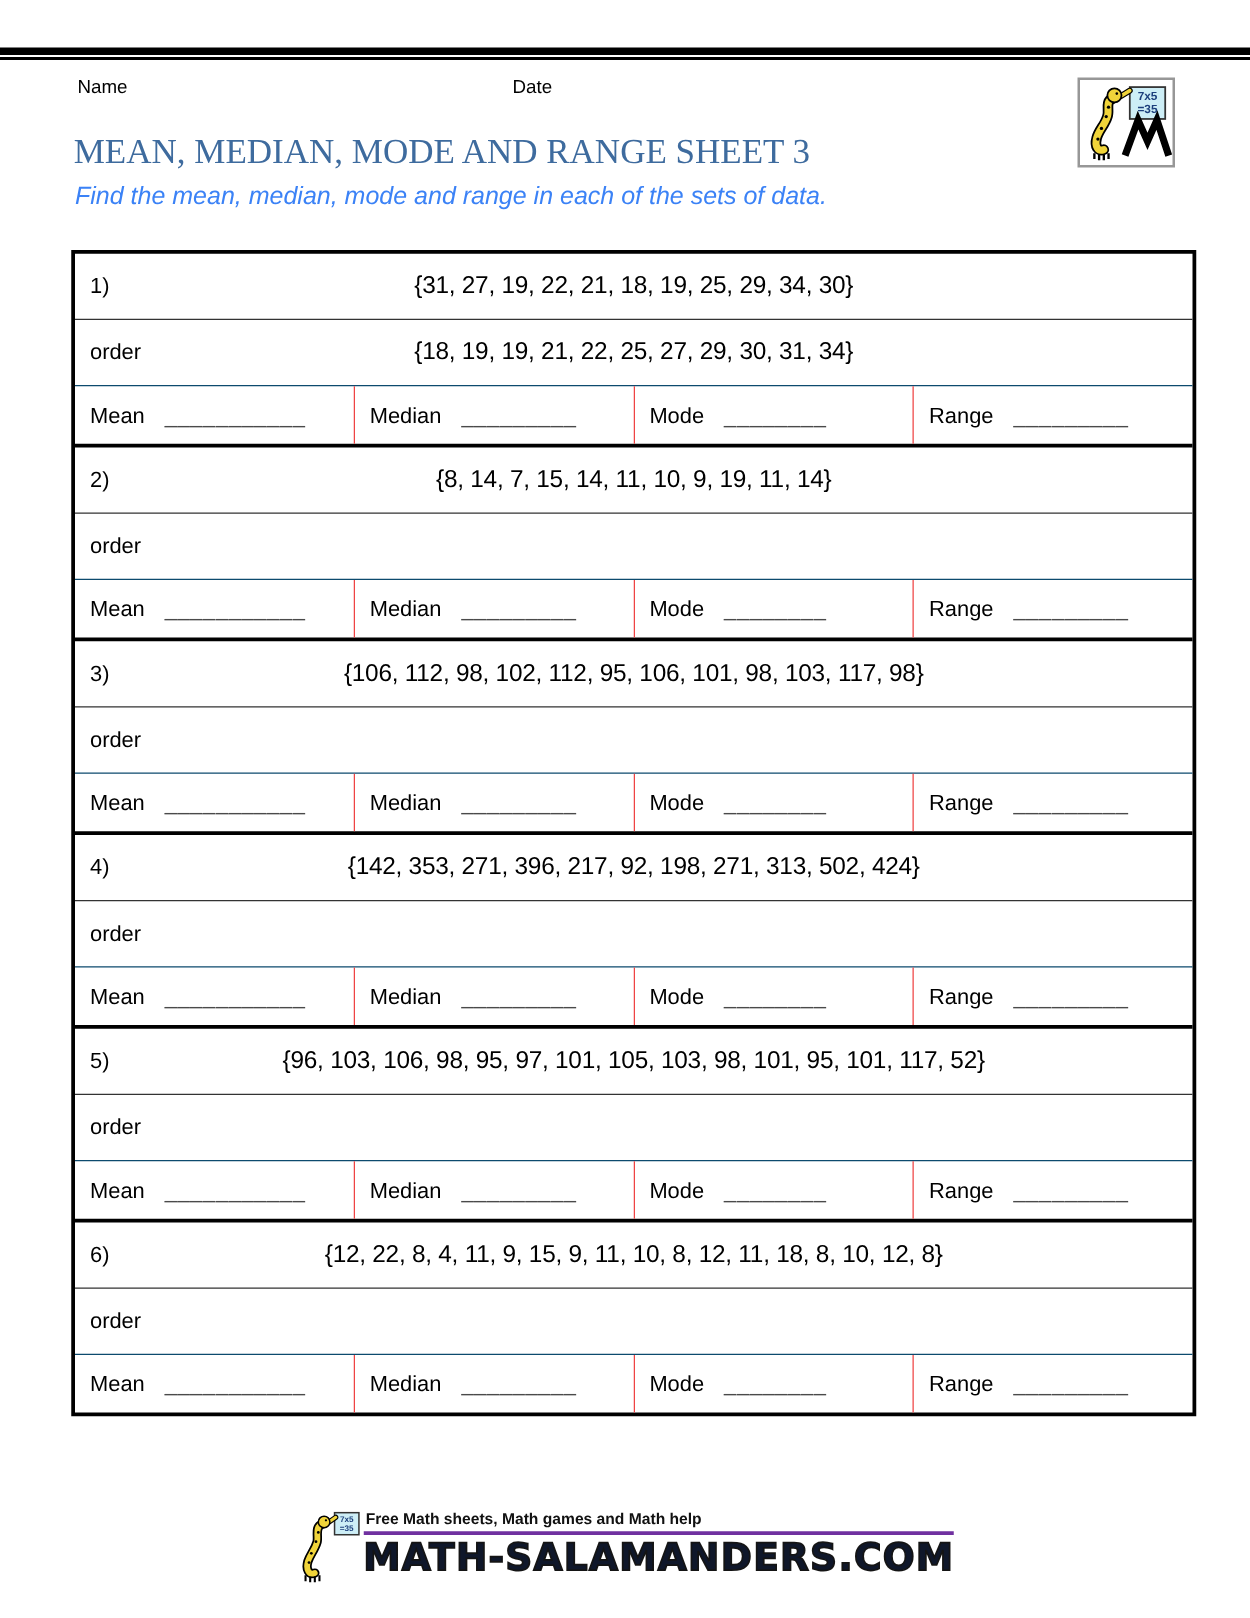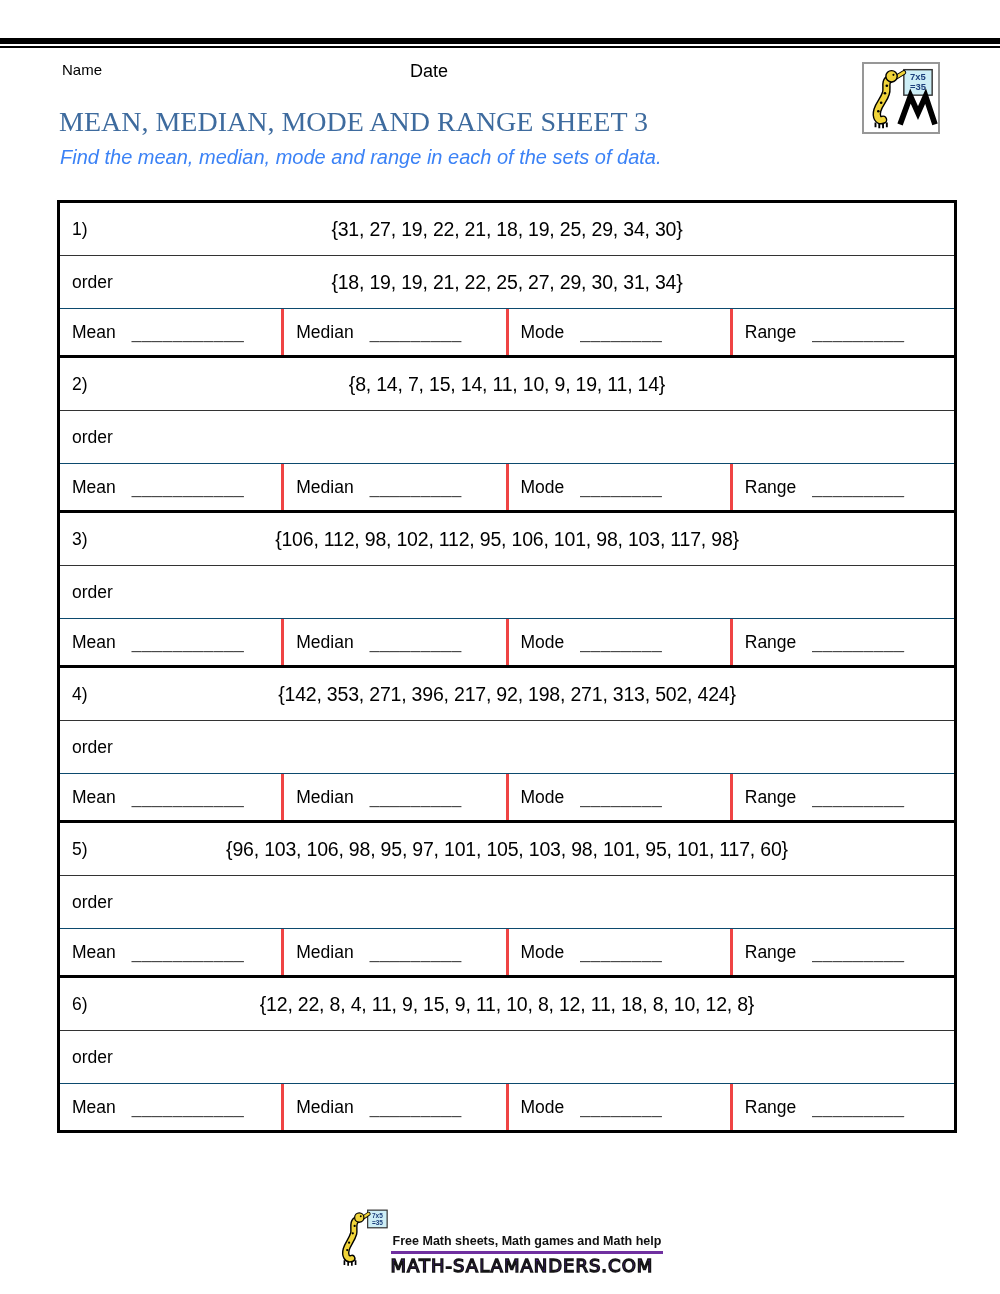--- a/index.html
+++ b/index.html
@@ -8,21 +8,21 @@
     font-family:"Liberation Sans", sans-serif; color:#000; overflow:hidden;padding-left:20px;
   }
 
   
   .top-bar {
     position:absolute; left:0; top:38px; width:1000px; height:10px;
     background:linear-gradient(to bottom, #000 0 6px, #fff 6px 8px, #000 8px 10px);
   }
 
   .name-label { position:absolute; left:62px; top:61px; font-size:15px; }
-  .date-label { position:absolute; left:410px; top:61px; font-size:18px; }
+  .date-label { position:absolute; left:410px; top:61px; font-size:15px; }
 
   .logo-box {
     position:absolute; left:862px; top:62px; width:78px; height:72px;
     border:2px solid #979797; background:#fff; box-sizing:border-box;
   }
   .logo-box svg { width:100%; height:100%; display:block; }
 
   .title {
     position:absolute; left:59px; top:106px; margin:0;
     font-family:"Liberation Serif", serif; font-weight:normal;
@@ -47,39 +47,39 @@
     position:absolute; left:12px; top:50%; transform:translateY(-50%);
     font-size:17.5px;
   }
   .set-text {
     position:absolute; left:0; right:0; top:50%; transform:translateY(-50%);
     text-align:center; font-size:19.5px; letter-spacing:-0.2px;
   }
   .stats-row { height:46px; display:flex; }
   .stat-cell {
     flex:1 1 0; display:flex; align-items:center; padding-left:12px;
-    border-left:3px solid #ef4444; font-size:17.5px; box-sizing:border-box;
+    border-left:1px solid #ef4444; font-size:17.5px; box-sizing:border-box;
   }
   .stat-cell:first-child { border-left:none; }
   .blank { color:#4a4a4a; margin-left:16px; letter-spacing:0.5px; }
 
   
   .footer {
     position:absolute; left:0; top:1206px; width:1000px;
     display:flex; justify-content:center;
   }
   .footer-inner { display:flex; align-items:flex-start; }
   .footer-logo { width:52px; height:60px; margin-right:2px; margin-top:2px; }
-  .footer-col { display:flex; flex-direction:column;margin-top:26px; }
+  .footer-col { display:flex; flex-direction:column; }
   .tagline { font-size:12.5px; font-weight:bold; color:#111; padding:2px 2px 3px 2px; white-space:nowrap; }
   .accent-bar { height:3px; width:100%; background:var(--accent-purple,#7030a0); }
   .site {
-    margin-top:1px; font-family:"DejaVu Sans", sans-serif; font-weight:normal;
-    font-size:18px; letter-spacing:1px; white-space:nowrap;
-    color:#4c1d95; -webkit-text-stroke:1.4px #141414;
+    margin-top:1px; font-family:"DejaVu Sans", sans-serif; font-weight:bold;
+    font-size:30px; letter-spacing:1px; white-space:nowrap;
+    color:#0f172a; -webkit-text-stroke:1.4px #141414;
   }
   @supports not (-webkit-text-stroke: 1px #000) { .site { color:#141414; } }
 
   svg text { font-family:"Liberation Sans", sans-serif; font-weight:bold; }
 </style>
 </head>
 <body>
 
 <div class="page">
 
@@ -227,21 +227,21 @@
         <div class="stat-cell">
           <span class="stat-label">Range</span>
             <span class="blank">_________</span>
         </div>
       </div>
     </div>
 
     <div class="group">
       <div class="row problem-row">
         <span class="row-label">5)</span>
-        <span class="set-text">{96, 103, 106, 98, 95, 97, 101, 105, 103, 98, 101, 95, 101, 117, 60}</span>
+        <span class="set-text">{96, 103, 106, 98, 95, 97, 101, 105, 103, 98, 101, 95, 101, 117, 52}</span>
       </div>
       <div class="row order-row">
         <span class="row-label">order</span>
         <span class="set-text"></span>
       </div>
       <div class="row stats-row">
         <div class="stat-cell">
           <span class="stat-label">Mean</span>
             <span class="blank">___________</span>
         </div>

